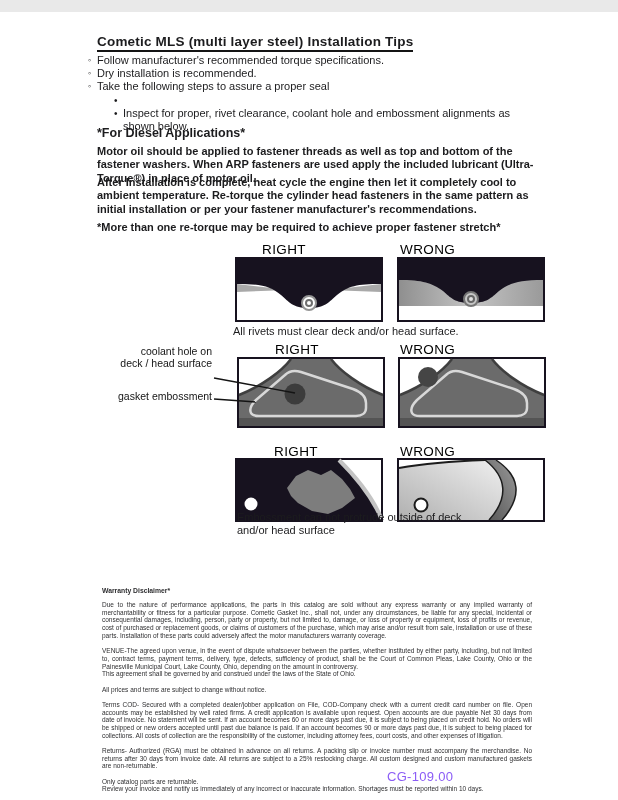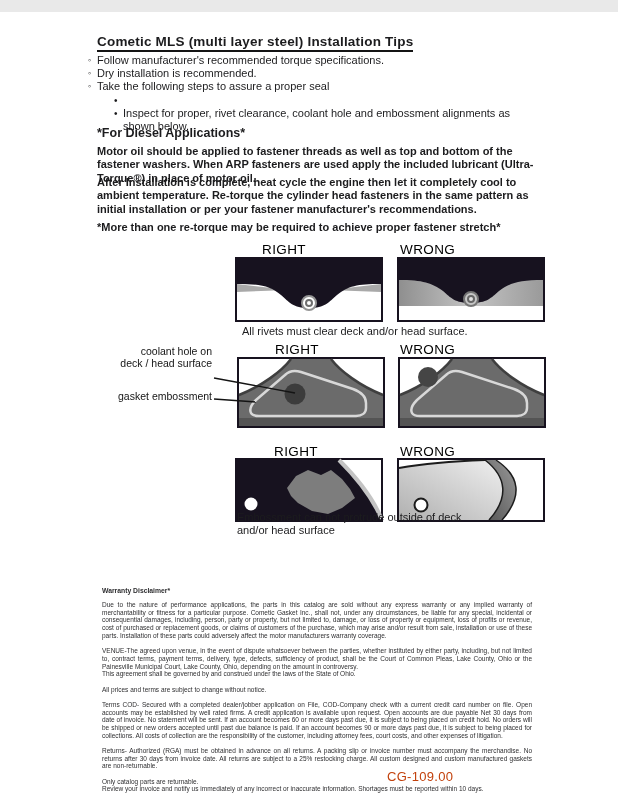--- a/index.html
+++ b/index.html
@@ -33,21 +33,21 @@
   .caption{font-size:11px;line-height:12.5px;white-space:pre-line;}
   .ann-block{
     left:110px;top:334px;width:102px;
     font-size:10.5px;line-height:11.5px;text-align:right;color:#141414;
   }
   .ann-emboss{left:110px;top:378px;width:102px;font-size:10.5px;text-align:right;color:#141414;}
   .leader-svg{left:110px;top:340px;z-index:6;pointer-events:none;}
   .legal{left:102px;top:575px;width:430px;color:#2e2e30;}
   .legal h4{margin:0 0 7px 0;font-size:6.8px;font-weight:bold;}
   .legal p{margin:0 0 7.6px 0;font-size:6.5px;line-height:7.7px;white-space:pre-line;text-align:justify;}
-  .pagenum{left:387px;top:757px;font-size:13px;color:#c2410c;letter-spacing:.3px;}
+  .pagenum{left:387px;top:757px;font-size:13px;color:#8b5cf6;letter-spacing:.3px;}
 </style>
 </head>
 <body>
 
 <div class="page">
 
   <div class="abs title">Cometic MLS (multi layer steel) Installation Tips</div>
 
   <div class="abs bullets">
     <div class="bullet">
@@ -96,21 +96,21 @@
           <stop offset="1" stop-color="#9a9a9a"></stop>
       </linearGradient>
     </defs>
     <rect x="1" y="1" width="146" height="63" fill="#ffffff" stroke="#17121f" stroke-width="2"></rect>
     <rect x="2" y="23" width="144" height="26" fill="url(#g-deck1)"></rect>
     <path d="M2,2 H146 V23 C122,23 113,26 102,34 C94,41 90,46 74,46 C58,46 54,41 46,34 C35,26 26,23 2,23 Z" fill="#17121f"></path>
     <circle cx="74" cy="42" r="7" fill="#c7c7c7" stroke="#757575" stroke-width="2"></circle>
     <circle cx="74" cy="42" r="3" fill="#e0e0e0" stroke="#666666" stroke-width="2"></circle>
   </svg>
 
-  <div class="abs caption" style="left:242px;top:313px;">All rivets must clear deck and/or head surface.</div>
+  <div class="abs caption" style="left:233px;top:313px;">All rivets must clear deck and/or head surface.</div>
 
   <div class="abs fig-label" style="left:275px;top:330px;">RIGHT</div>
   <div class="abs fig-label" style="left:400px;top:330px;">WRONG</div>
 
   <div class="abs ann-block">
     <div>coolant hole on</div>
     <div>deck / head surface</div>
   </div>
   <div class="abs ann-emboss">gasket embossment</div>
 

